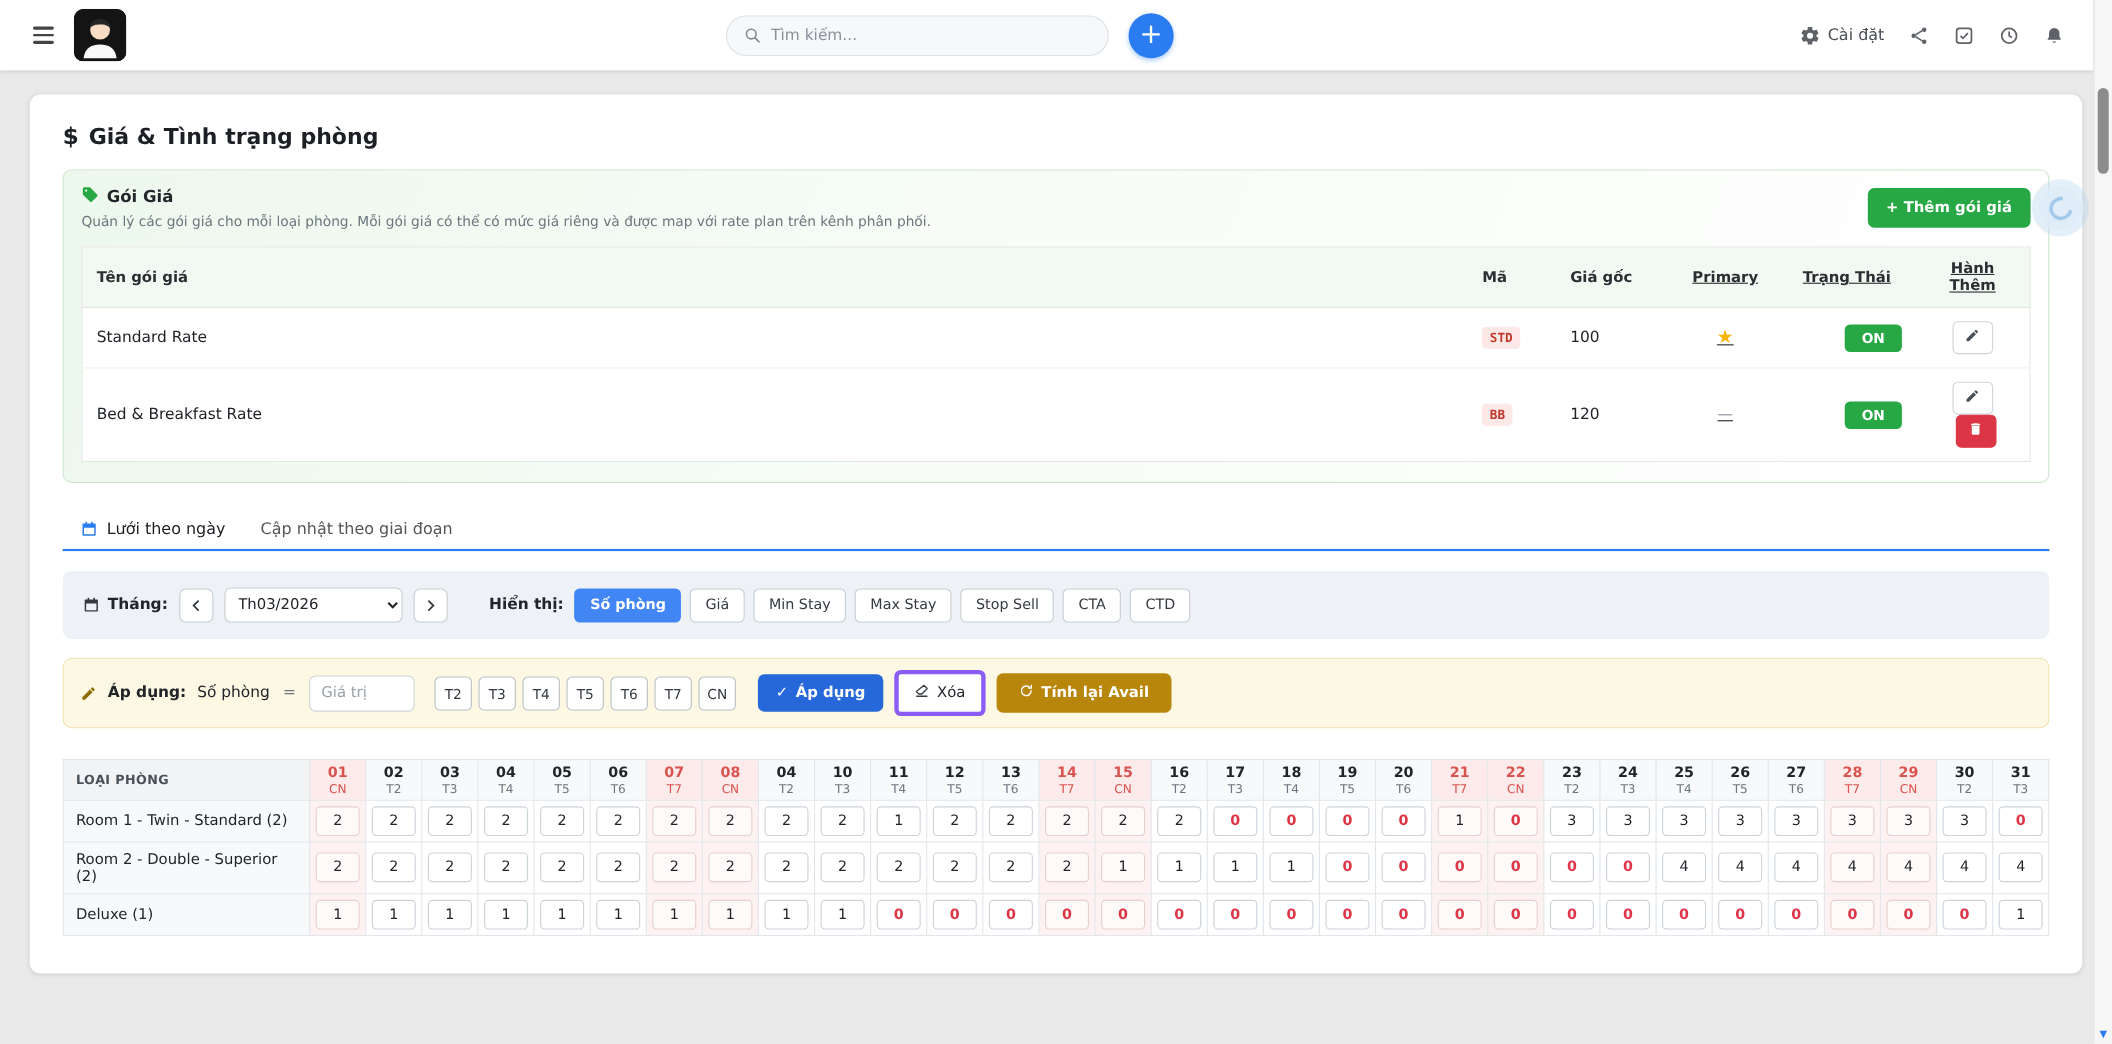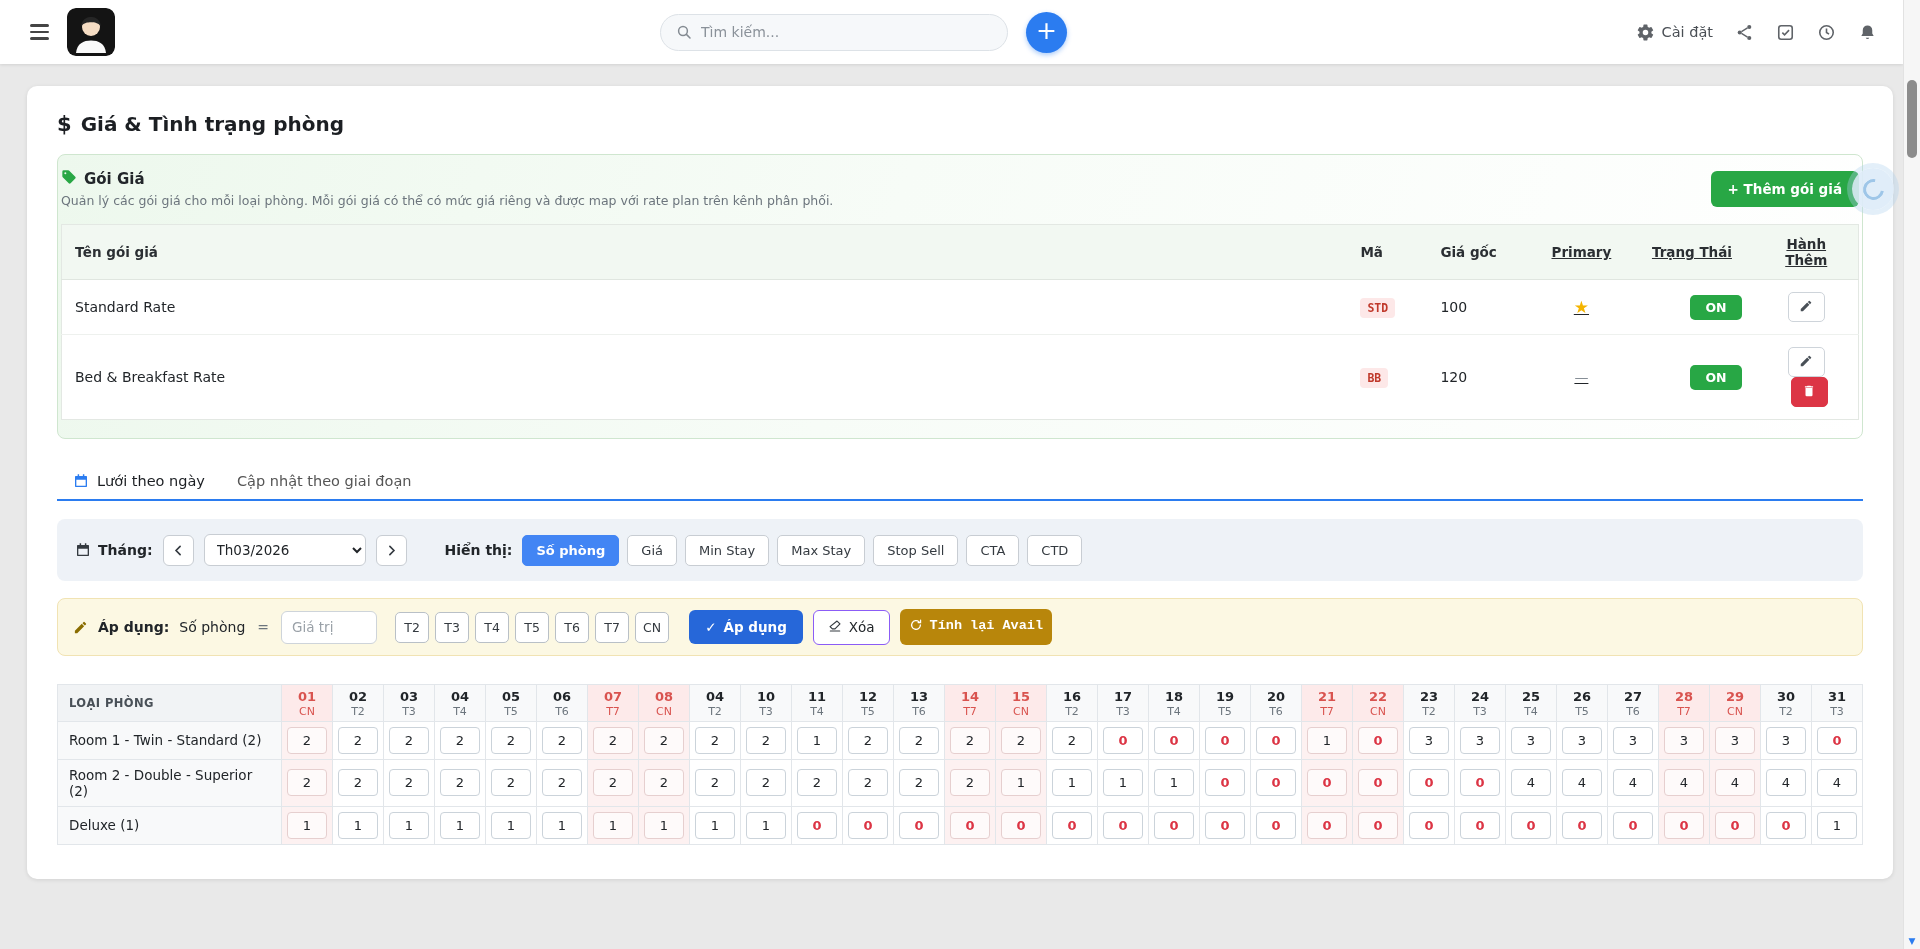--- a/index.html
+++ b/index.html
@@ -32,21 +32,21 @@
   .nav-ic { cursor:pointer; display:block; }
   .nav-ic svg, .nav-settings svg { width:19px; height:19px; display:block; }
 
   
   main { padding:86px 27px 0; }
   .card { background:#fff; border-radius:10px; box-shadow:0 1px 4px rgba(0,0,0,.10); padding:26px 30px 34px; }
   .page-title { font-size:20px; font-weight:bold; display:flex; align-items:center; gap:9px; margin-bottom:18px; color:#1c1f23; }
   .page-title .dollar { font-size:21px; }
 
   
-  .pkg-panel { border:1px solid #cfe6cf; border-radius:8px; padding:14px 3px 18px;
+  .pkg-panel { border:1px solid #cfe6cf; border-radius:8px; padding:14px 16px 18px;
     background:linear-gradient(110deg, #edf8ed 0%, #f7fcf7 45%, #ffffff 100%); }
   .pkg-head { display:flex; justify-content:space-between; align-items:center; }
   .pkg-title { display:flex; align-items:center; gap:7px; font-weight:bold; font-size:15px; color:#22262a; }
   .pkg-title svg { width:16px; height:16px; }
   .pkg-desc { font-size:12.5px; color:#6c757d; margin-top:4px; }
   .add-btn { background:#28a745; color:#fff; border:none; border-radius:6px; padding:10px 17px;
     font-size:13.5px; font-weight:bold; }
   .pkg-table { width:100%; border-collapse:collapse; margin-top:16px; background:#fff; border:1px solid #e3e8e3; }
   .pkg-table th { background:#f2f8f2; text-align:left; padding:11px 13px; font-size:13.5px; font-weight:bold;
     border-bottom:1px solid #e0e6e0; color:#2b2f33; }
@@ -97,25 +97,25 @@
   .pencil-ic svg { width:15px; height:15px; display:block; }
   .apply-bar .eq { color:#6c757d; margin:0 2px; }
   .value-input { width:96px; height:33px; border:1px solid #ced4da; border-radius:6px; padding:0 10px;
     font-size:13.5px; background:#fff; outline:none; }
   .value-input::placeholder { color:#9aa1a8; }
   .day-group { display:flex; gap:6px; margin-left:8px; }
   .day-btn { min-width:34px; height:31px; border:1px solid #b9c0c7; background:#fff; border-radius:5px;
     font-size:12.5px; color:#343a40; padding:0 7px; }
   .apply-btn { background:#2667d9; color:#fff; border:none; border-radius:6px; padding:9px 16px;
     font-size:13.5px; font-weight:bold; display:flex; align-items:center; gap:7px; margin-left:10px; }
-  .clear-btn { background:#fff; border:1px solid #8b5cf6; border-radius:6px; padding:8px 14px;
+  .clear-btn { background:#fff; border:4px solid #8b5cf6; border-radius:6px; padding:8px 14px;
     font-size:13.5px; color:#212529; display:flex; align-items:center; gap:7px; }
   .clear-btn svg { width:14px; height:14px; }
-  .recalc-btn { background:#b8860b; color:#fff; border:none; border-radius:6px; padding:9px 9px;
-    font-size:13.5px; font-weight:bold; display:flex; align-items:flex-start; gap:7px;font-family:Liberation Mono, monospace; }
+  .recalc-btn { background:#b8860b; color:#fff; border:none; border-radius:6px; padding:9px 20px;
+    font-size:13.5px; font-weight:bold; display:flex; align-items:center; gap:7px; }
   .recalc-btn svg { width:14px; height:14px; }
 
   
   .grid-section { margin-top:28px; }
   .grid { width:100%; border-collapse:collapse; table-layout:fixed; }
   .grid th, .grid td { border:1px solid #e2e6ea; }
   .grid th.corner { width:224px; text-align:left; padding:8px 11px; font-size:11.5px; letter-spacing:.4px;
     color:#495057; background:#f1f3f5; font-weight:bold; }
   .grid th.day { padding:4px 0 3px; background:#f8f9fa; line-height:1.2; }
   .grid th.day .num { font-size:13px; font-weight:bold; color:#212529; }

